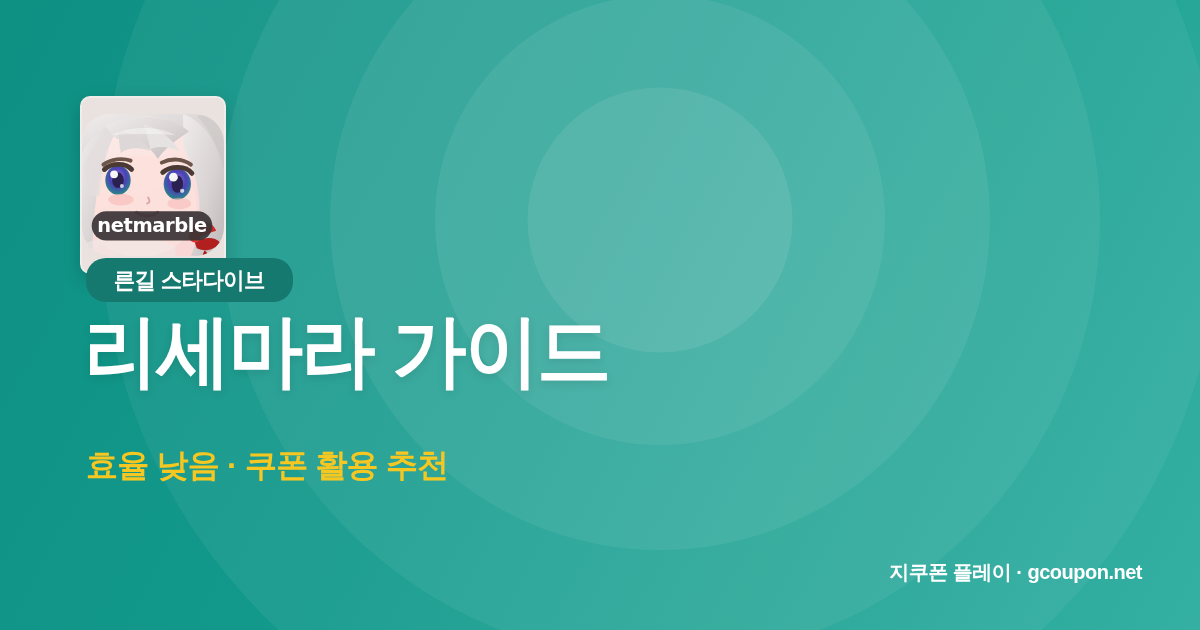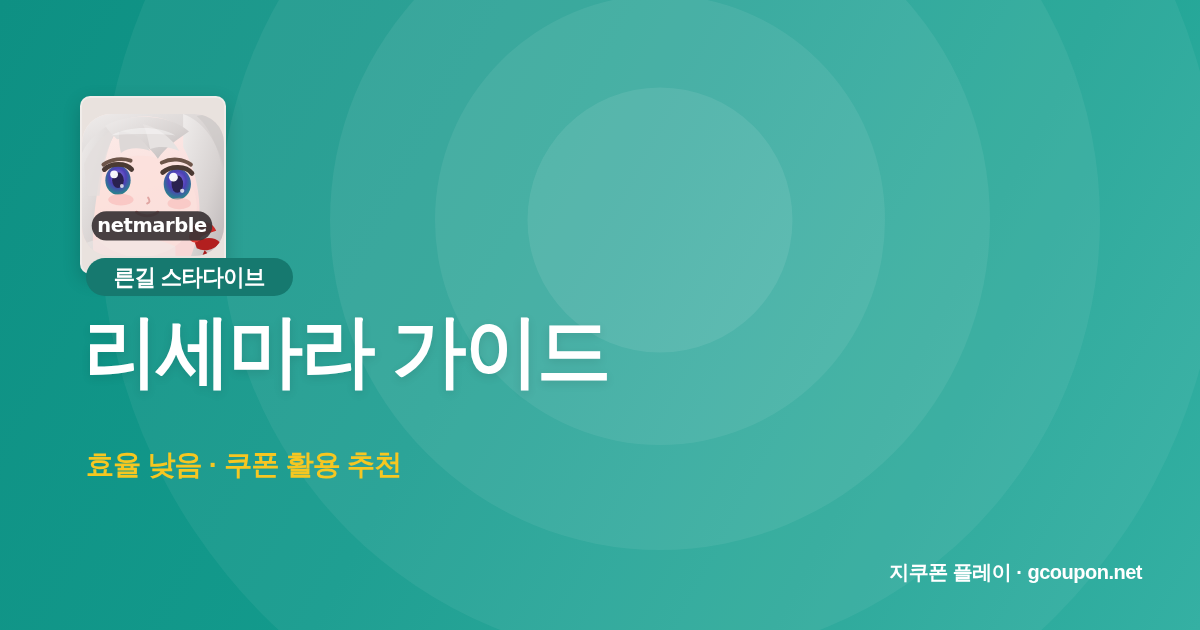--- a/index.html
+++ b/index.html
@@ -62,21 +62,21 @@
     font-size:20px;
     font-weight:bold;
     fill:#ffffff;
     letter-spacing:-0.4px;
   }
 
   
   .badge {
     position:absolute;
     left:6px; top:258px;
-    height:38px;
+    height:44px;
     padding:12px 22px;
     display:flex;
     align-items:center;
     justify-content:center;
     border-radius:20px;
     background:#16796f;
     overflow:hidden;
   }
   .badge-label {
     display:block;
@@ -103,21 +103,21 @@
     white-space:nowrap;
     transform:scaleX(0.94);
     transform-origin:left center;
     text-shadow:0 3px 10px rgba(0,0,0,0.10);
   }
 
   
   .subtitle {
     position:absolute;
     left:6px; top:443px;
-    font-size:28px;
+    font-size:32px;
     font-weight:bold;
     color:#f6c721;
     letter-spacing:-0.8px;
     line-height:44px;
     white-space:nowrap;
   }
 
   
   .footer {
     position:absolute;

